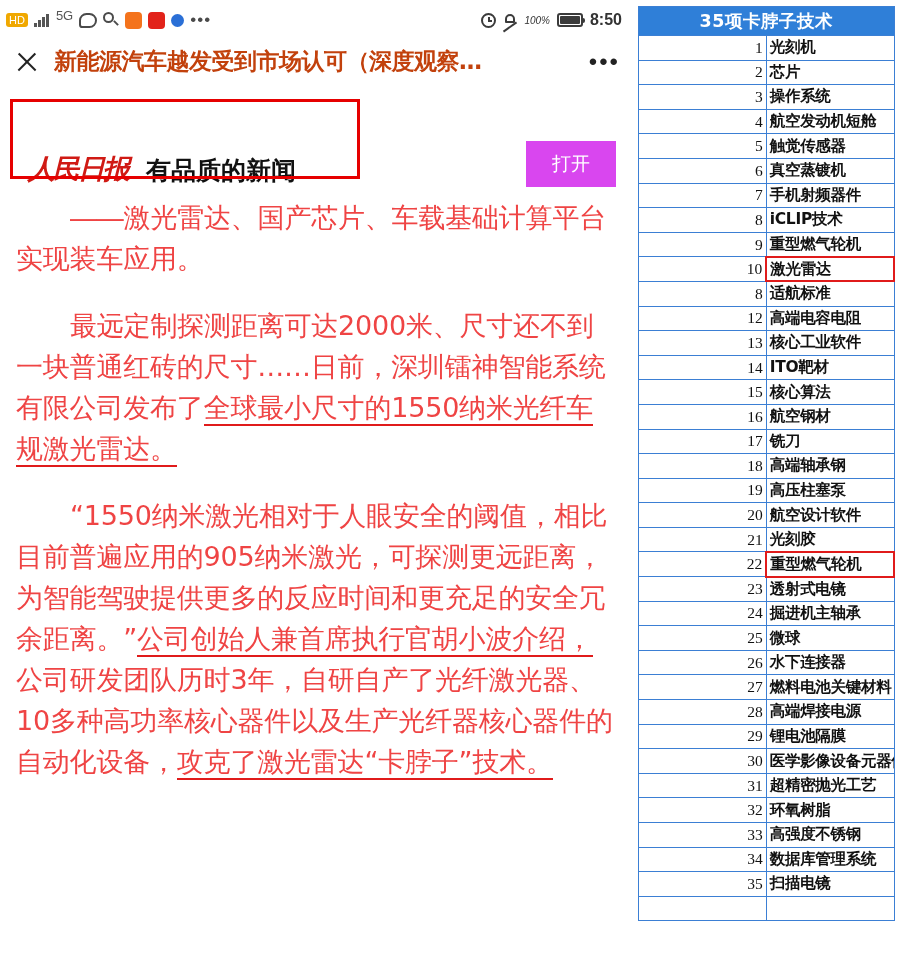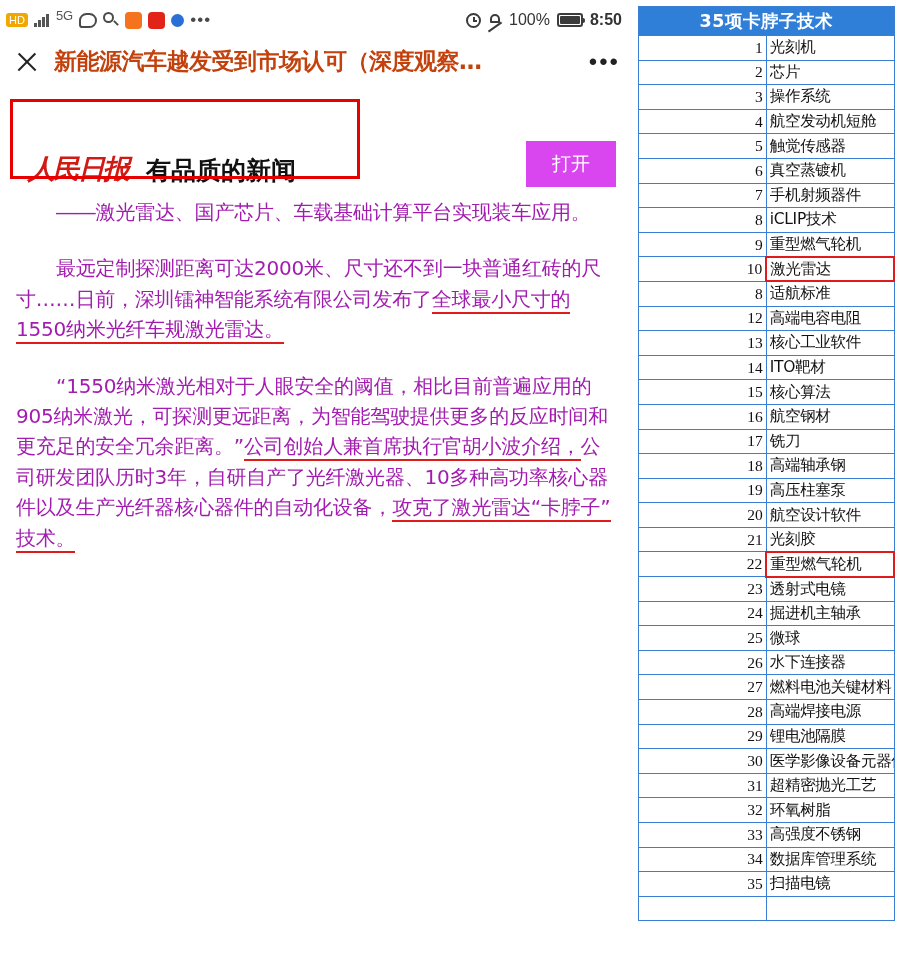--- a/index.html
+++ b/index.html
@@ -155,21 +155,21 @@
   }
   .ic-bell::after {
     content: "";
     position: absolute;
     left: -1px; top: 13px;
     width: 16px; height: 2px;
     background: #3b3b3b;
     transform: rotate(-35deg);
     transform-origin: center;
   }
-  .batt-pct { font-size: 16px; }
+  .batt-pct { font-size: 10px; font-style: italic; }
   .batt {
     width: 26px; height: 14px;
     border: 2px solid #3b3b3b;
     border-radius: 3px;
     position: relative;
     box-sizing: border-box;
     padding: 1px;
   }
   .batt::after {
     content: "";
@@ -273,23 +273,23 @@
     font-family: "DejaVu Sans", sans-serif;
     white-space: nowrap;
     border: none;
   }
 
   
   .article {
     padding: 10px 16px 0 16px;
     box-sizing: border-box;
     font-family: "DejaVu Sans", sans-serif;
-    font-size: 20px;
+    font-size: 27px;
     line-height: 1.52;
-    color: #a21caf;
+    color: #ef4444;
     letter-spacing: -0.2px;
   }
   .article p {
     margin: 0 0 26px 0;
     text-indent: 2em;
   }
   .uline {
     border-bottom: 2.5px solid #e01b1b;
     padding-bottom: 1px;
   }
@@ -321,21 +321,21 @@
   }
   td.num {
     width: 26px;
     text-align: right;
     font-family: "Liberation Serif", serif;
     font-size: 15px;
     padding-right: 3px;
   }
   td.name {
     text-align: left;
-    font-weight: 400;
+    font-weight: 700;
     letter-spacing: -0.3px;
     margin-left: 29px;
   }
   tr.header td {
     background: #2f7fd8;
     color: #ffffff;
     text-align: center;
     font-size: 17.5px;
     font-weight: bold;
     height: 29px;

